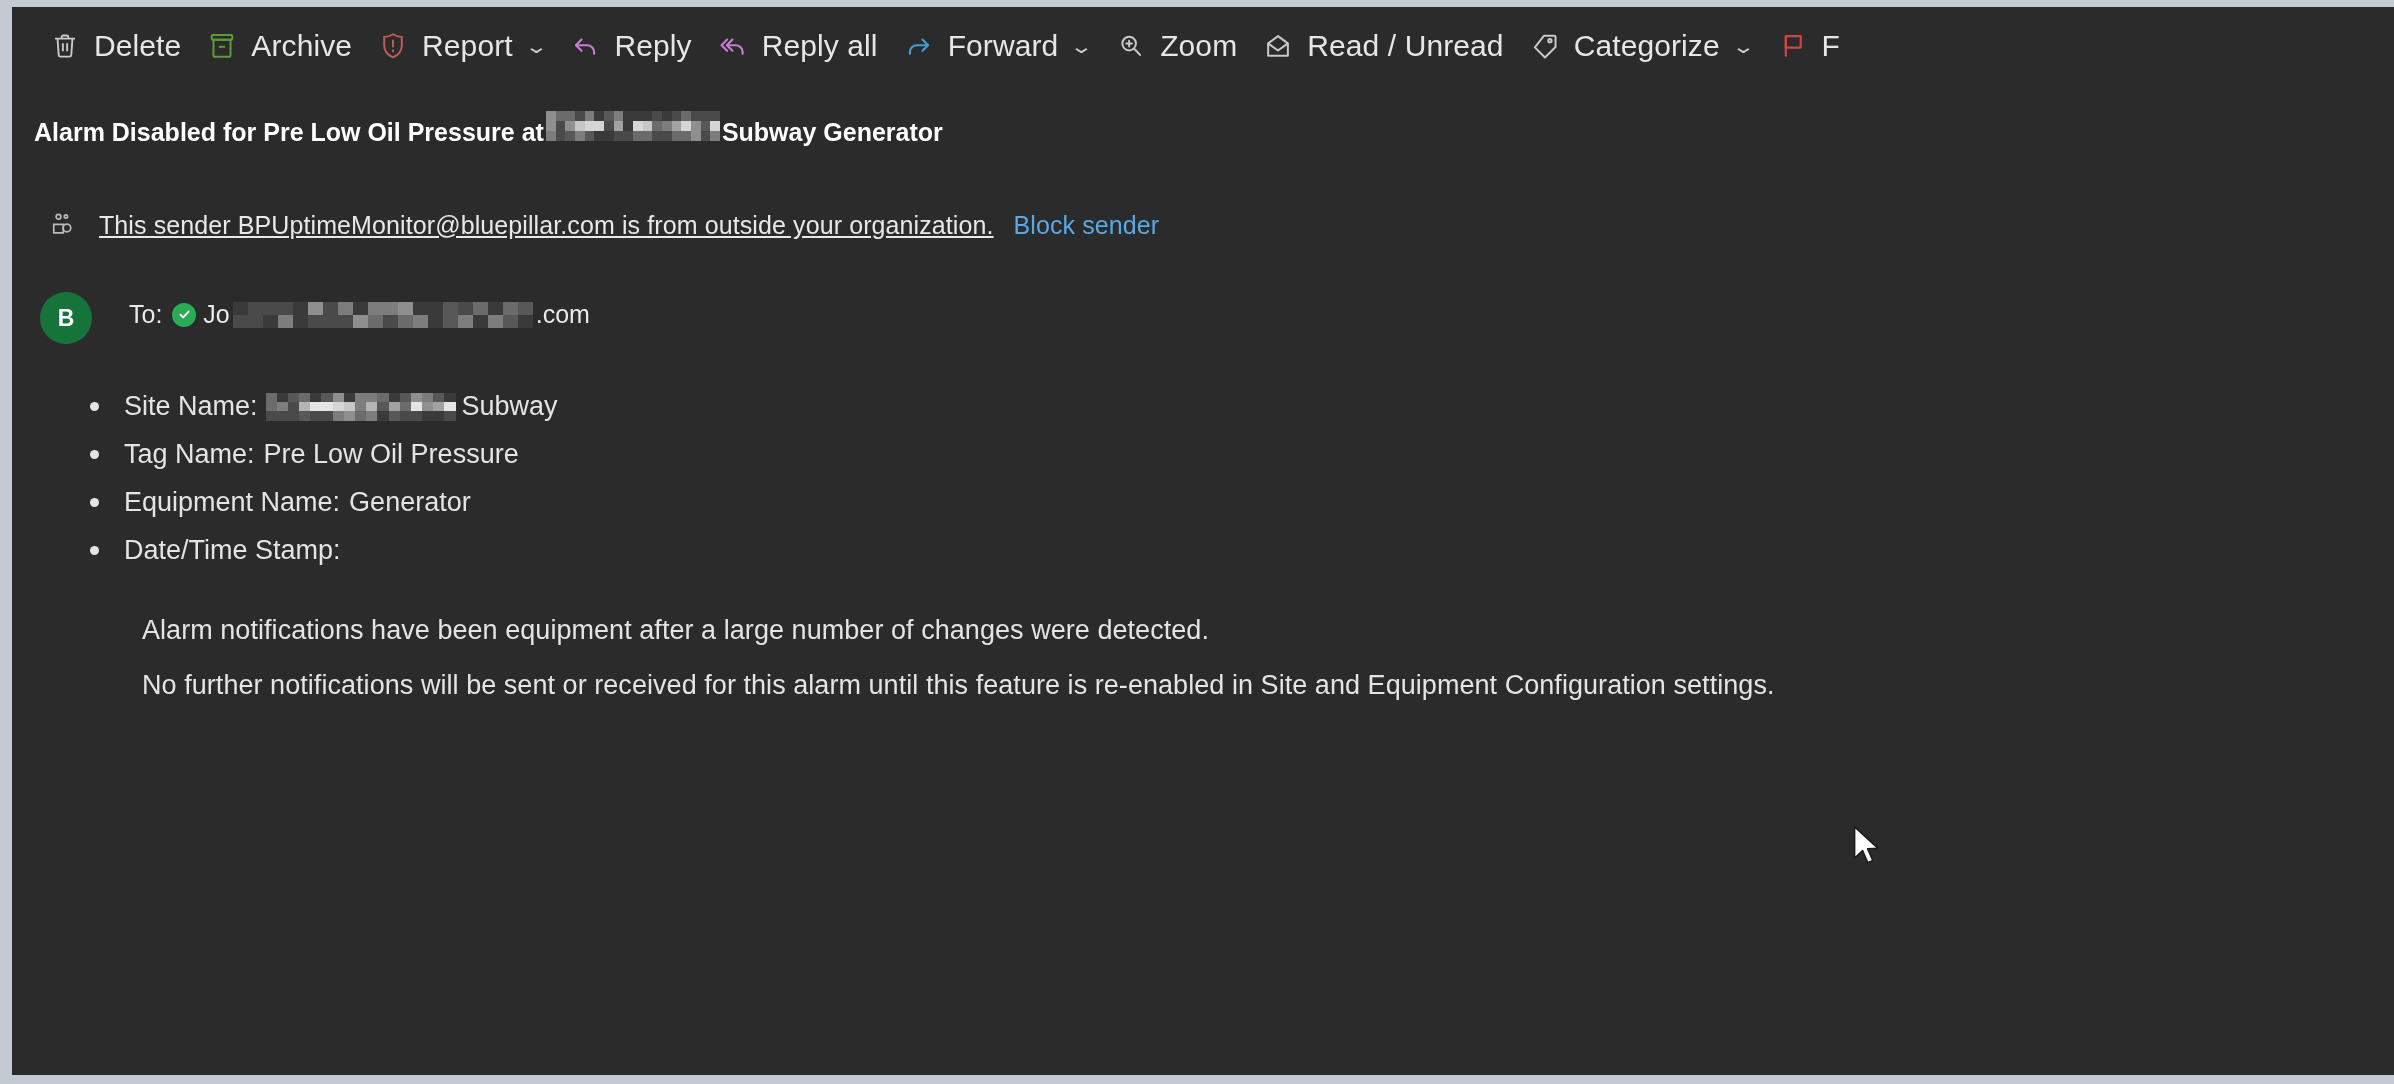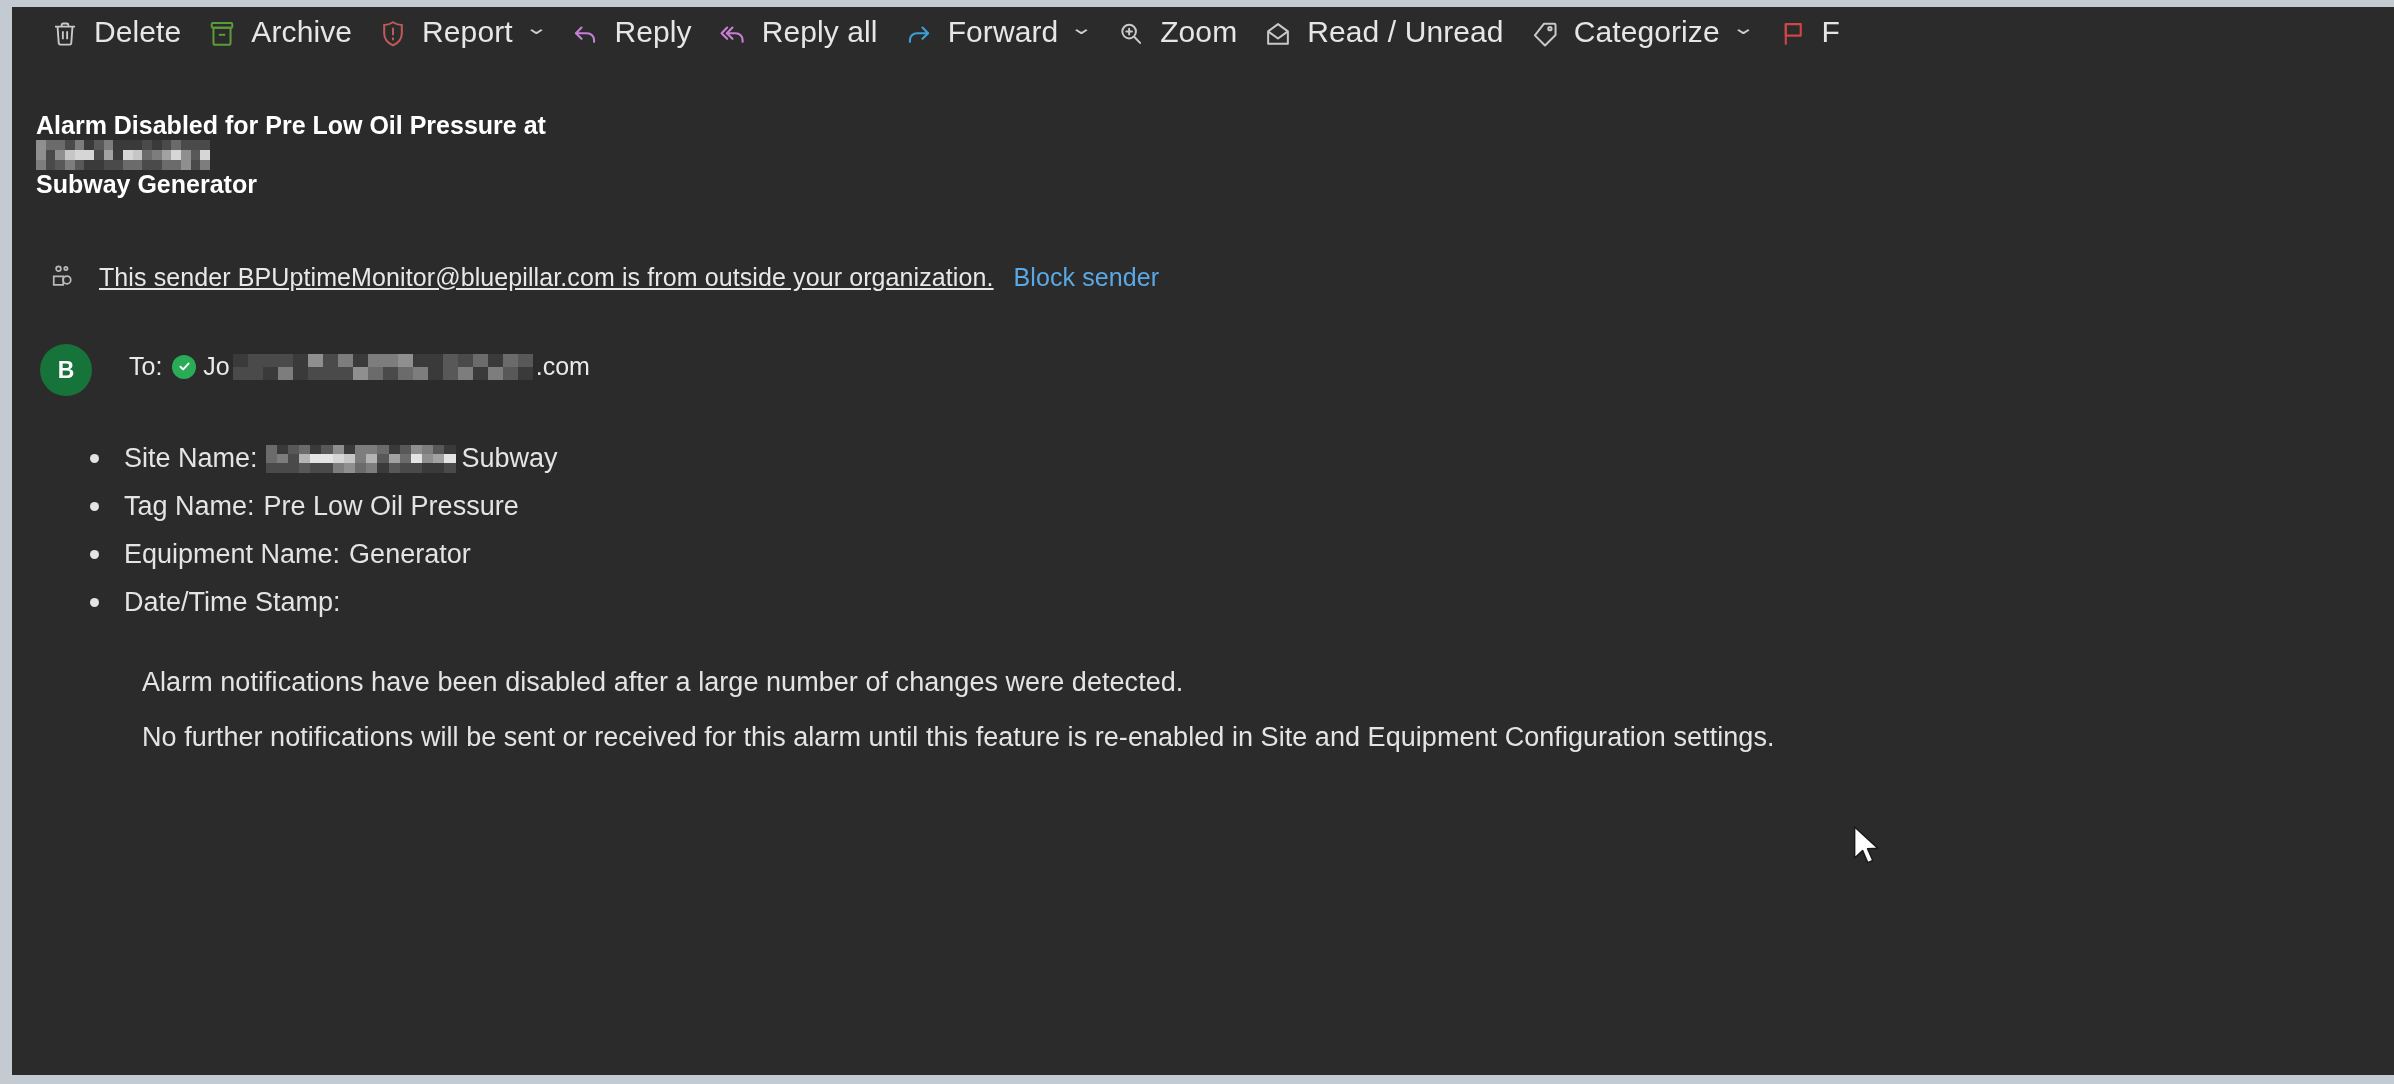--- a/index.html
+++ b/index.html
@@ -34,21 +34,21 @@
     display: flex;
     align-items: center;
     padding-left: 26px;
     gap: 0;
     white-space: nowrap;
     overflow: hidden;
   }
 
   .tb-item {
     display: flex;
-    align-items: flex-start;
+    align-items: center;
     height: 58px;
     padding: 0 14px 0 10px;
     border-radius: 5px;
     cursor: pointer;
     flex: 0 0 auto;
   }
 
   .tb-icon {
     width: 34px;
     height: 34px;
@@ -78,21 +78,20 @@
 
   
   .subject-row {
     margin: 26px 0 0 22px;
     display: flex;
     align-items: baseline;
     color: #ffffff;
     font-size: 25px;
     font-weight: bold;
     white-space: nowrap;
-    flex-direction: column;
   }
 
   
   .redact {
     display: inline-block;
     vertical-align: middle;
     position: relative;
     overflow: hidden;
     background: #2f2f2f;
   }
@@ -537,21 +536,21 @@
         <span>Generator</span>
       </li>
 
       <li>
         <span class="bullet"></span>
         <span>Date/Time Stamp:</span>
         <span style="width:9px;display:inline-block"></span>
       </li>
     </ul>
 
-    <p class="para">Alarm notifications have been disabled after a large number of changes were detected.</p>
+    <p class="para">Alarm notifications have been equipment after a large number of changes were detected.</p>
     <p class="para">No further notifications will be sent or received for this alarm until this feature is re-enabled in Site and Equipment Configuration settings.</p>
   </div>
 
   <div class="cursor">
     <svg width="34" height="44" viewBox="0 0 24 32">
       <path d="M3 1.5 L3 24 L8.8 18.6 L12.6 27.4 L16.2 25.7 L12.4 17.2 L20 17.0 Z" fill="#ffffff" stroke="#1a1a1a" stroke-width="1.1" stroke-linejoin="round"></path>
     </svg>
   </div>
 
  </div>

